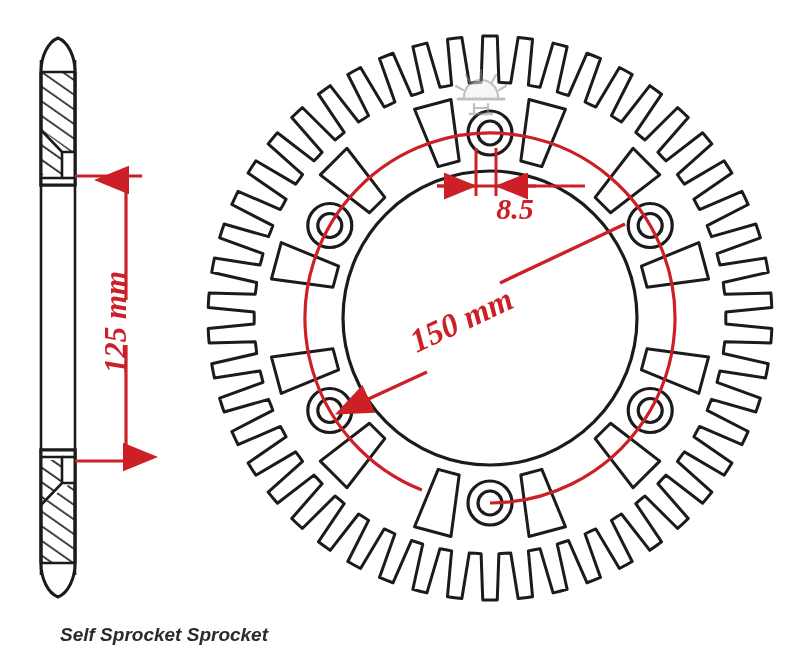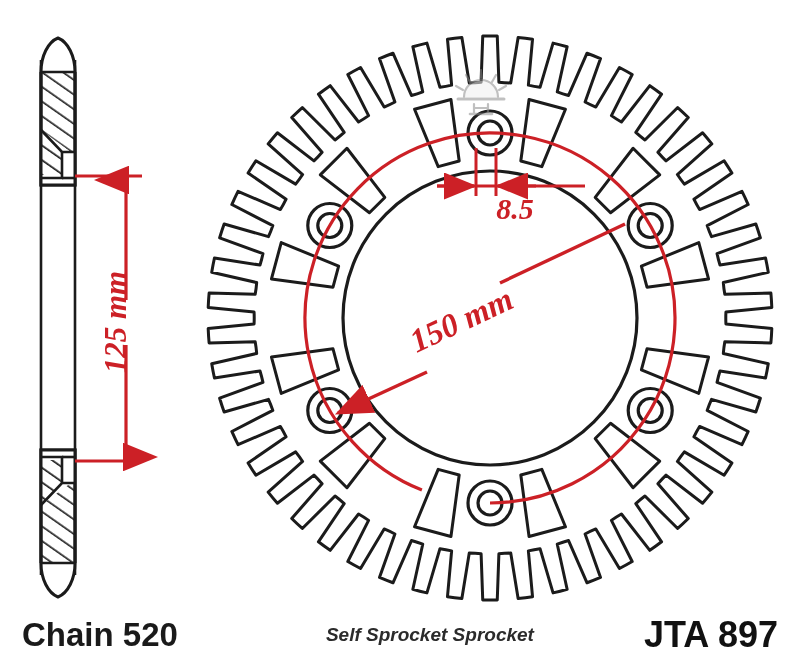--- a/index.html
+++ b/index.html
@@ -205,18 +205,16 @@
         <line x1="496" y1="148" x2="496" y2="196" stroke="#cc2026" stroke-width="3"></line>
         <line x1="437" y1="186" x2="474" y2="186" stroke="#cc2026" stroke-width="3" marker-end="url(#arrR)"></line>
         <line x1="536" y1="186" x2="498" y2="186" stroke="#cc2026" stroke-width="3" marker-end="url(#arrR)"></line>
         <line x1="437" y1="186" x2="585" y2="186" stroke="#cc2026" stroke-width="3"></line>
         <text class="dimtext" x="515" y="219" font-size="30" text-anchor="middle">8.5</text>
       </g>
     </g>
   </svg>
 
   <div class="caption-row">
-    <span class="cap-chain">Chain 520</span>
     <span class="cap-tag">Self Sprocket Sprocket</span>
-    <span class="cap-part">JTA 897</span>
   </div>
 
 </div>
 
 </body></html>

